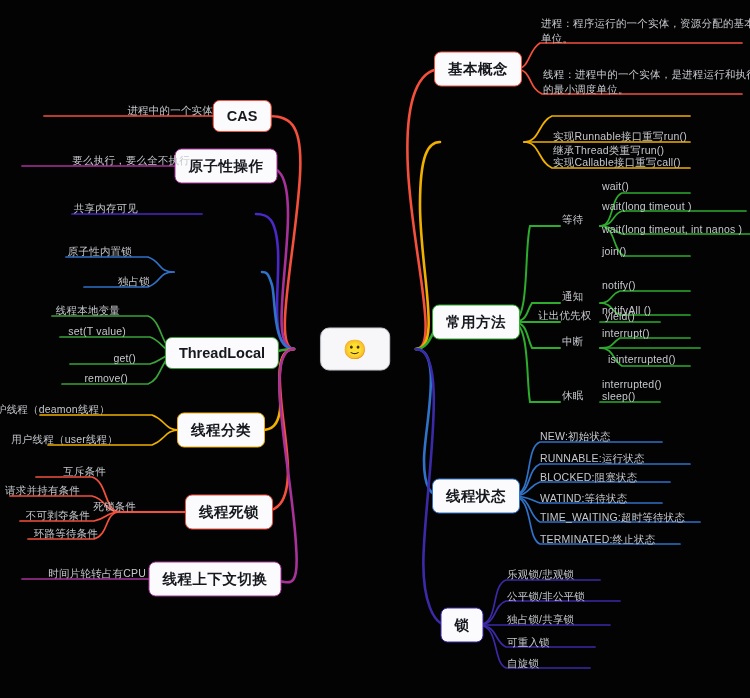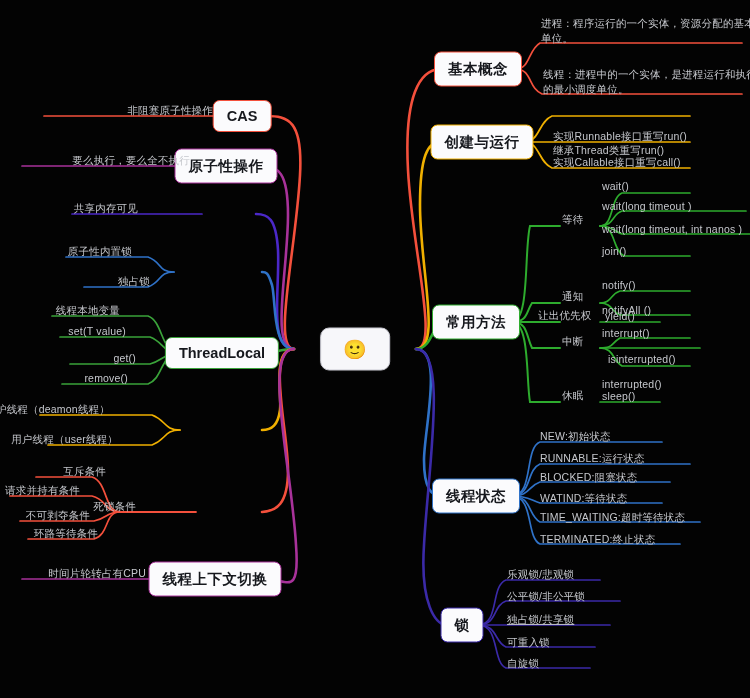--- a/index.html
+++ b/index.html
@@ -118,41 +118,44 @@
     </g>
   </svg>
 
   <div class="node root" style="left:355px;top:349px;">
     <span class="emoji">🙂</span>
   </div>
 
   <div class="node main cn" style="left:478px;top:69px;border-color:#f4503c;">
     <span>基本概念</span>
   </div>
-  <div class="node main cn" style="left:482px;top:142px;border-color:#f0b000;">
-    <span>创建与运行</span>
-  </div>
   <div class="node main cn" style="left:476px;top:322px;border-color:#2eac2e;">
     <span>常用方法</span>
   </div>
   <div class="node main cn" style="left:476px;top:496px;border-color:#2f72c8;">
     <span>线程状态</span>
   </div>
   <div class="node main cn" style="left:462px;top:625px;border-color:#3b2aa8;">
     <span>锁</span>
   </div>
 
   <div class="node main" style="left:242px;top:116px;border-color:#f4503c;">
     <span>CAS</span>
   </div>
   <div class="node main cn" style="left:226px;top:166px;border-color:#a8329a;">
     <span>原子性操作</span>
   </div>
   <div class="node main" style="left:222px;top:353px;border-color:#3aa33a;">
     <span>ThreadLocal</span>
+  </div>
+  <div class="node main cn" style="left:221px;top:430px;border-color:#f0b000;">
+    <span>线程分类</span>
+  </div>
+  <div class="node main cn" style="left:229px;top:512px;border-color:#f4503c;">
+    <span>线程死锁</span>
   </div>
   <div class="node main cn" style="left:215px;top:579px;border-color:#a8329a;">
     <span>线程上下文切换</span>
   </div>
 
   <div class="leaf r two" style="left:541px;top:31px;">进程：程序运行的一个实体，资源分配的基本单位。</div>
   <div class="leaf r two" style="left:543px;top:82px;">线程：进程中的一个实体，是进程运行和执行的最小调度单位。</div>
 
   <div class="leaf r" style="left:553px;top:110px;margin-top:40px;">继承Thread类重写run()</div>
   <div class="leaf r" style="left:553px;top:136px;text-align:right;">实现Runnable接口重写run()</div>
@@ -182,25 +185,25 @@
 
   <div class="leaf r" style="left:540px;top:436px;">NEW:初始状态</div>
   <div class="leaf r" style="left:540px;top:458px;">RUNNABLE:运行状态</div>
   <div class="leaf r" style="left:540px;top:477px;">BLOCKED:阻塞状态</div>
   <div class="leaf r" style="left:540px;top:498px;">WATIND:等待状态</div>
   <div class="leaf r" style="left:540px;top:517px;">TIME_WAITING:超时等待状态</div>
   <div class="leaf r" style="left:540px;top:539px;">TERMINATED:终止状态</div>
 
   <div class="leaf r" style="left:507px;top:574px;">乐观锁/悲观锁</div>
   <div class="leaf r" style="left:507px;top:596px;">公平锁/非公平锁</div>
-  <div class="leaf r" style="left:507px;top:619px;text-decoration:underline;">独占锁/共享锁</div>
+  <div class="leaf r" style="left:507px;top:619px;">独占锁/共享锁</div>
   <div class="leaf r" style="left:507px;top:642px;">可重入锁</div>
   <div class="leaf r" style="left:507px;top:663px;">自旋锁</div>
 
-  <div class="leaf l" style="right:537px;top:110px;">非阻塞原子性操作</div>
+  <div class="leaf l" style="right:537px;top:110px;">进程中的一个实体</div>
   <div class="leaf l" style="right:560px;top:160px;">要么执行，要么全不执行</div>
   <div class="leaf l" style="right:612px;top:208px;">共享内存可见</div>
   <div class="leaf l" style="right:618px;top:251px;">原子性内置锁</div>
   <div class="leaf l" style="right:600px;top:281px;">独占锁</div>
   <div class="leaf l" style="right:630px;top:310px;">线程本地变量</div>
   <div class="leaf l" style="right:624px;top:331px;">set(T value)</div>
   <div class="leaf l" style="right:614px;top:358px;">get()</div>
   <div class="leaf l" style="right:622px;top:378px;">remove()</div>
   <div class="leaf l" style="right:640px;top:409px;">守护线程（deamon线程）</div>
   <div class="leaf l" style="right:632px;top:439px;">用户线程（user线程）</div>

